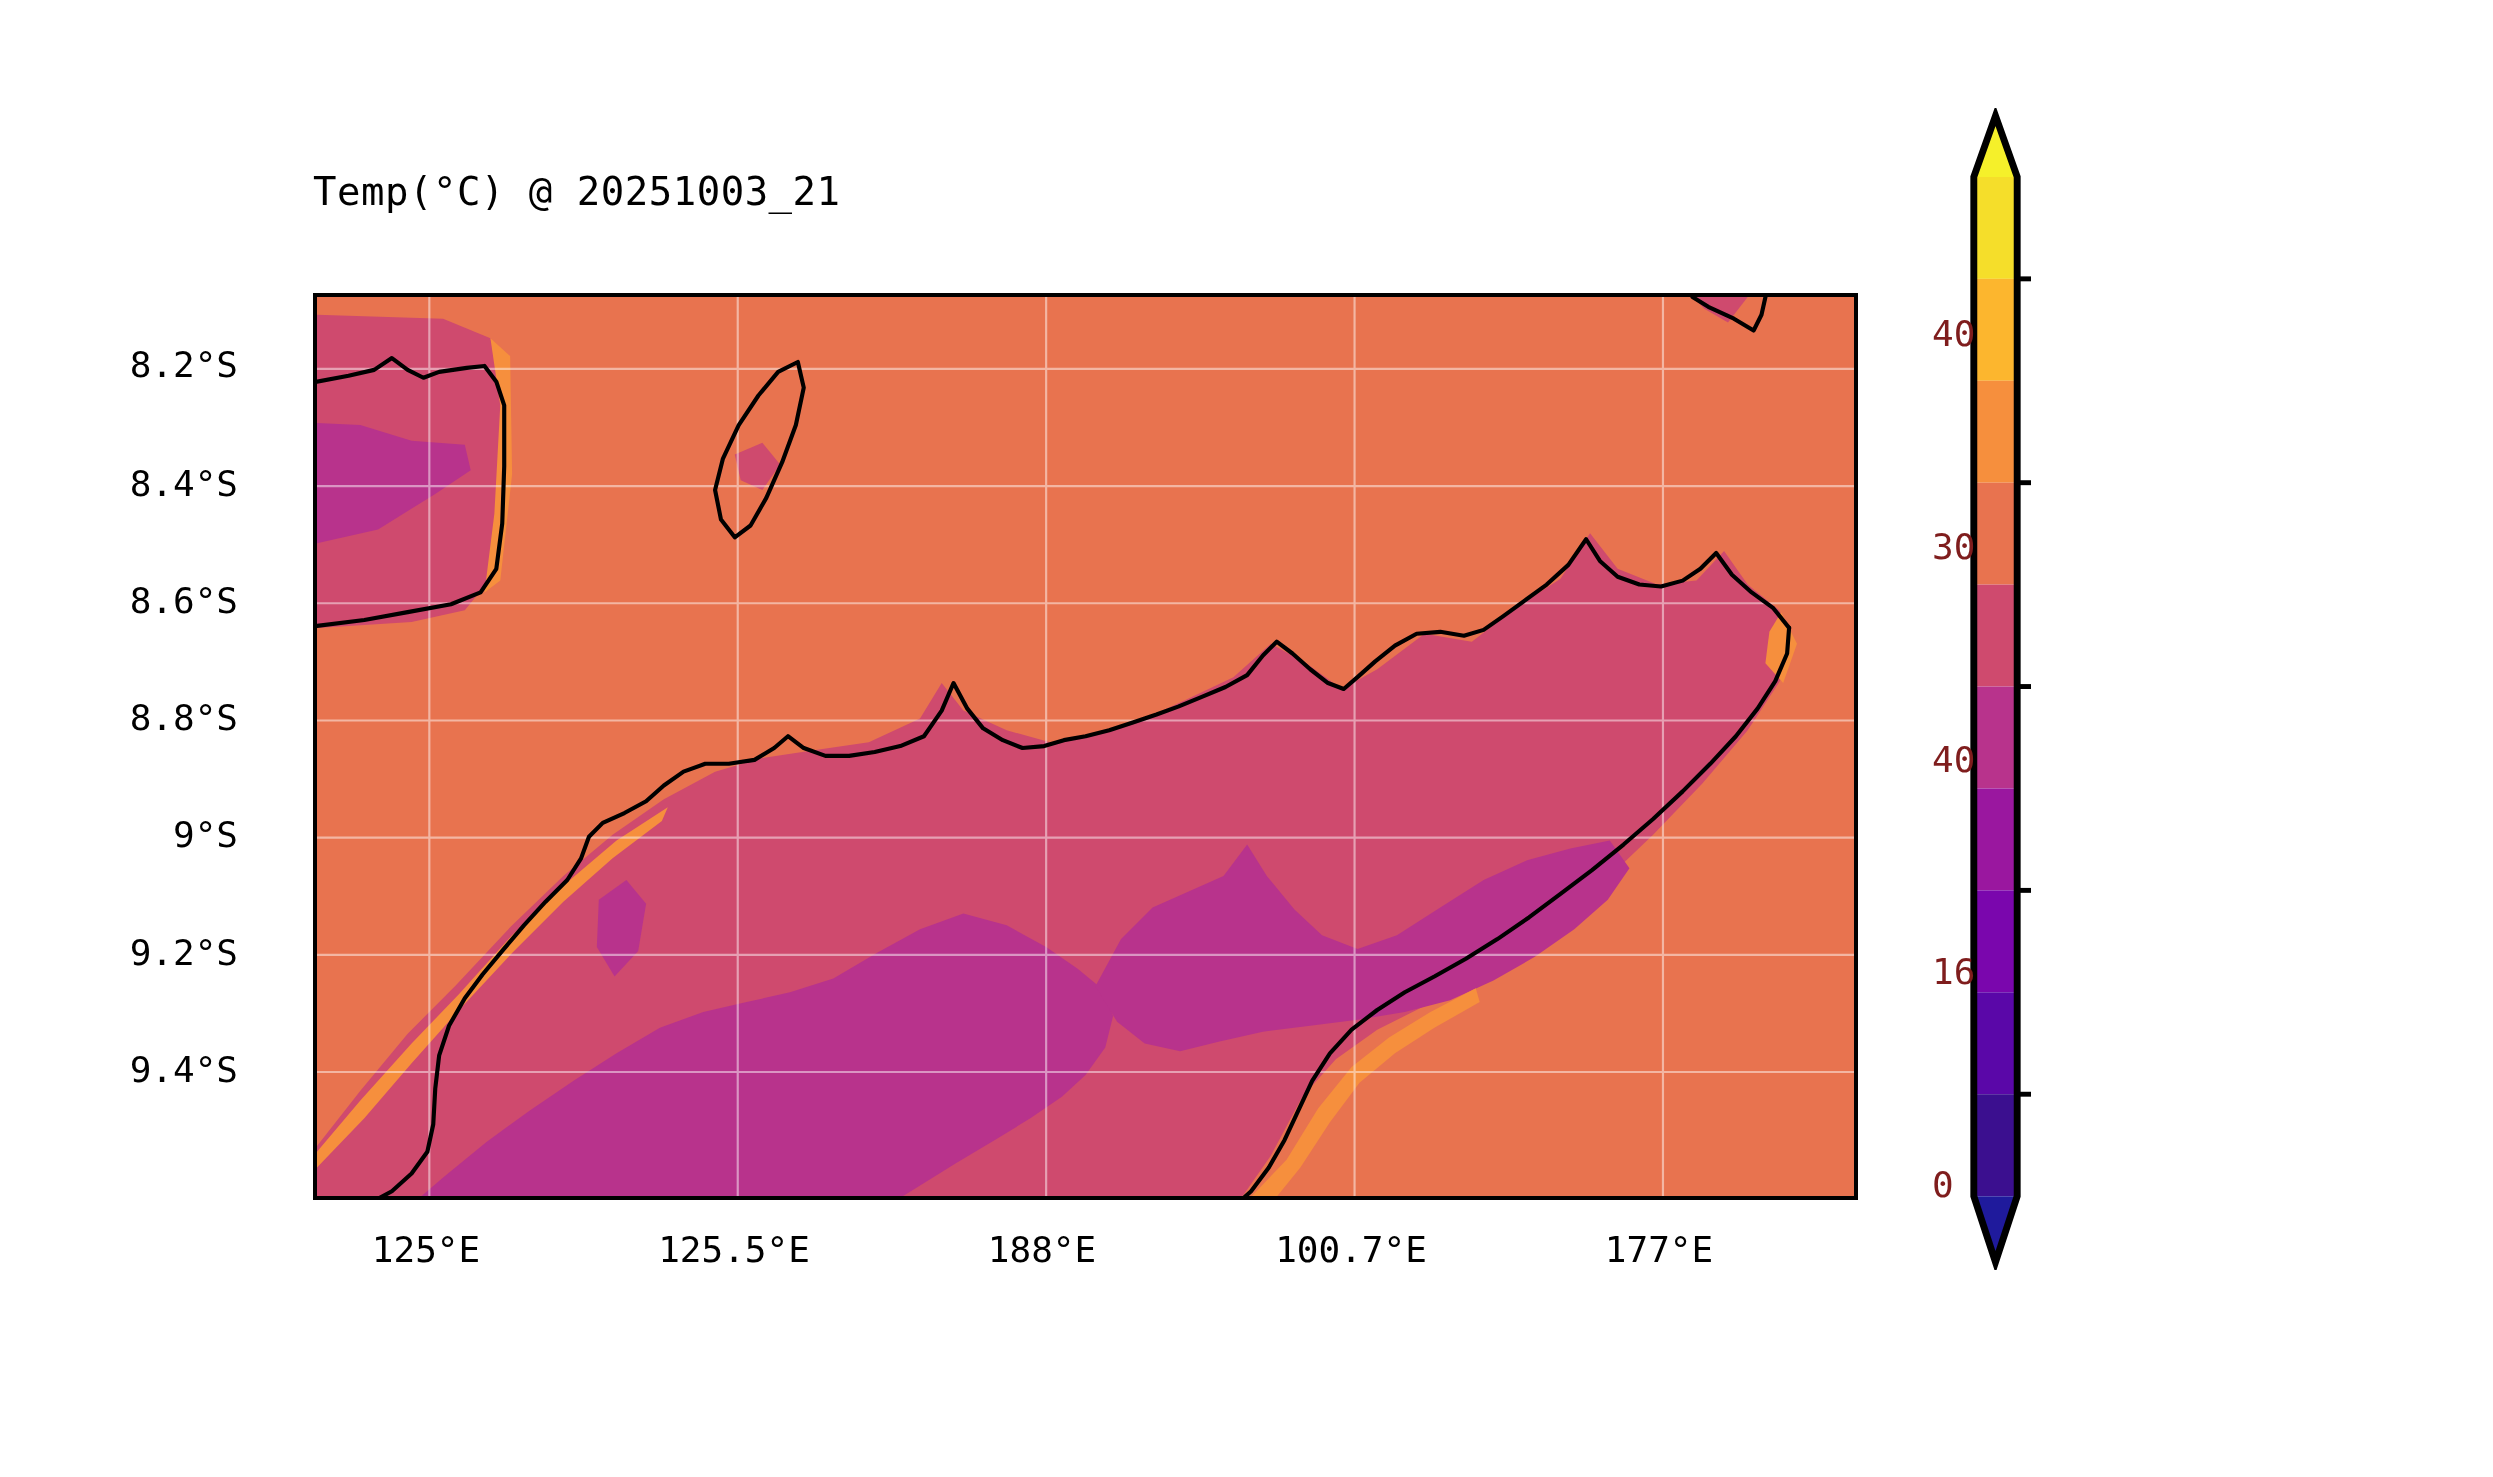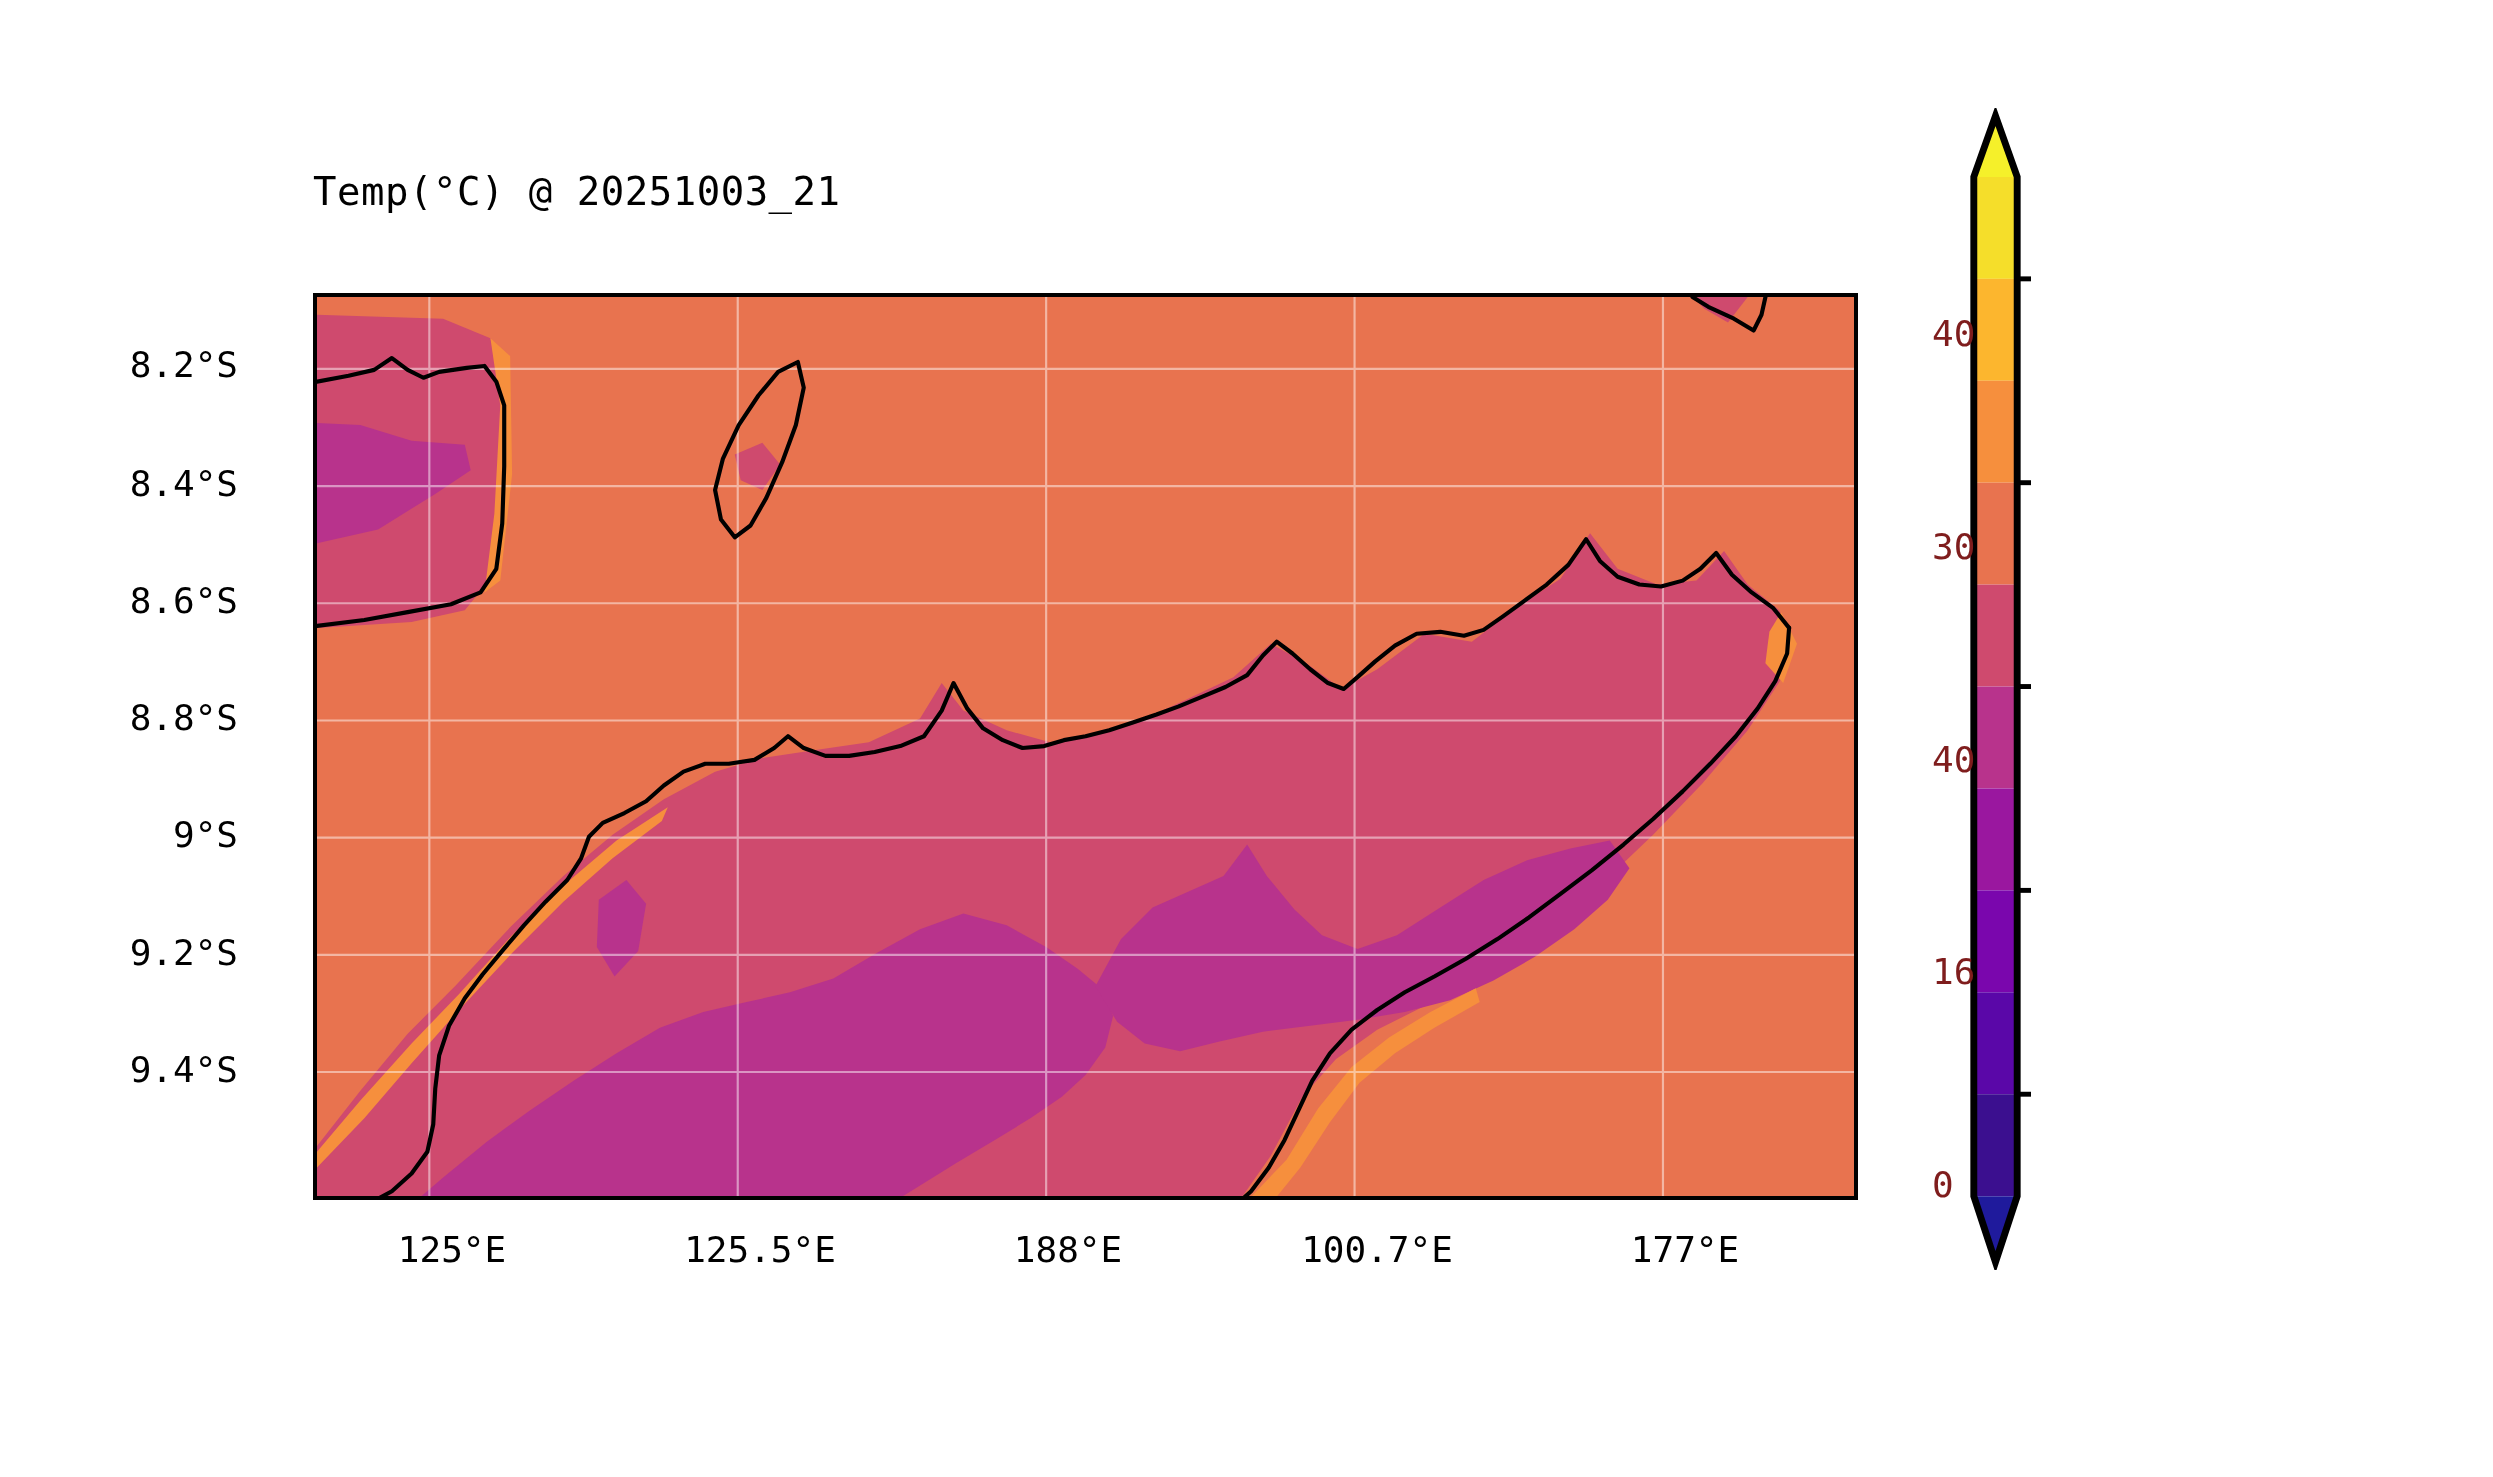--- a/index.html
+++ b/index.html
@@ -28,21 +28,21 @@
   #map-svg{position:absolute;left:0;top:0;width:1545px;height:907px;display:block;}
 
   
   .ylab{
     position:absolute;right:2255px;color:#000;font-size:36px;
     text-align:right;white-space:pre;transform:translateY(-50%);
     width:296px;
   }
   .xlab{
     position:absolute;color:#000;font-size:36px;white-space:pre;
-    transform:translateX(-50%);text-align:center;margin-left:26px;
+    transform:translateX(-50%);text-align:center;
   }
 
   
   #cbar-wrap{position:absolute;left:1974px;top:177px;width:43px;height:1020px;}
   #cbar-svg{position:absolute;left:-13.8px;top:-69px;width:71px;height:1162px;display:block;}
   .cblab{
     position:absolute;left:1932px;color:#7f1d1d;font-size:36px;
     white-space:pre;transform:translateY(-50%);
   }
 </style>

